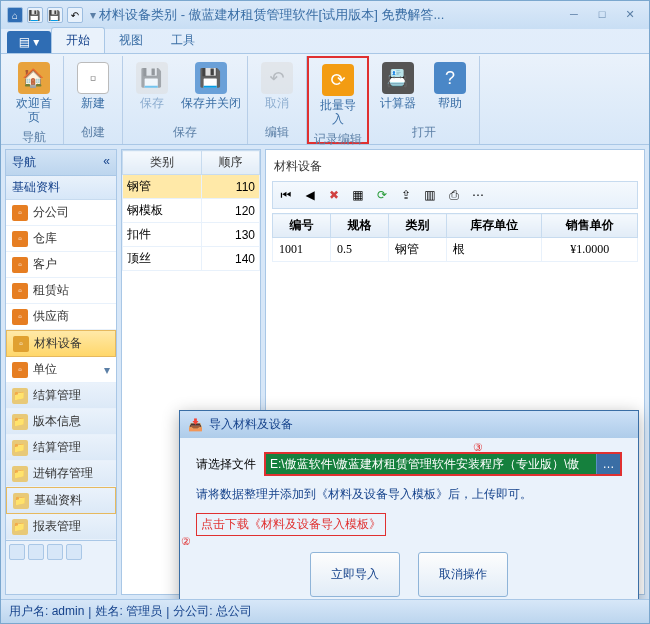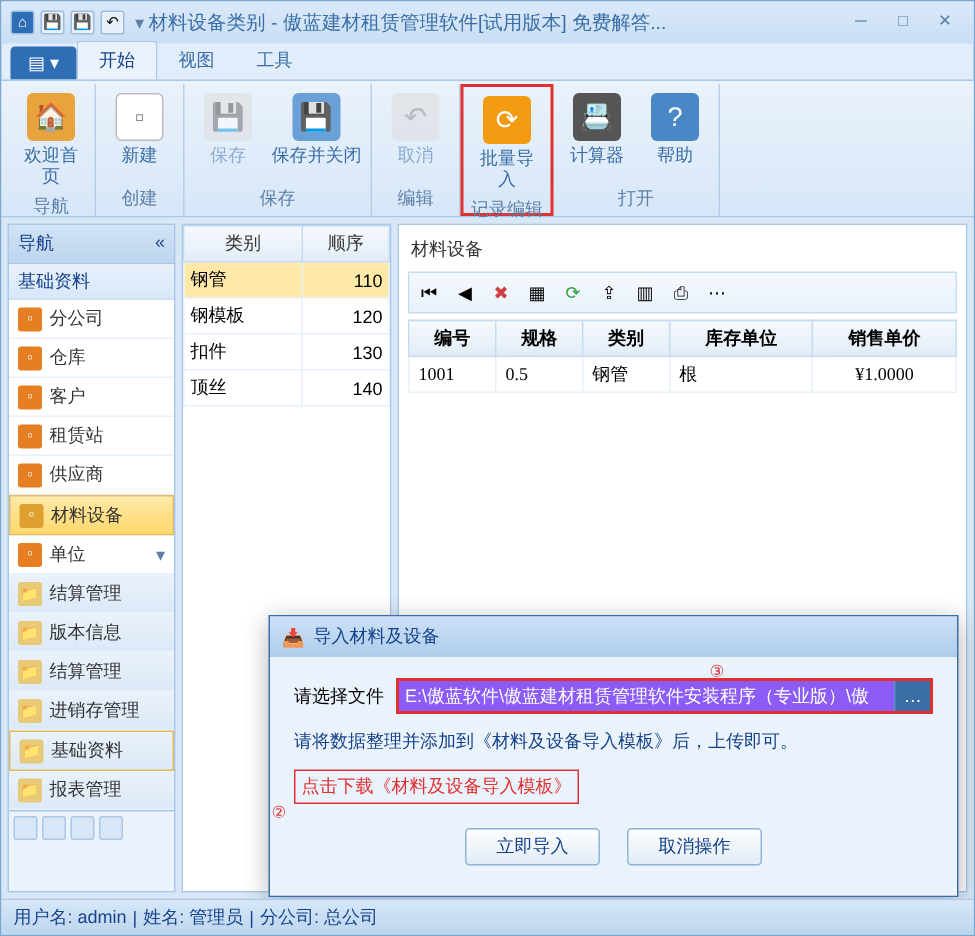--- a/index.html
+++ b/index.html
@@ -51,26 +51,26 @@
 .main .toolbar .tb{width:20px;height:20px;display:flex;align-items:center;justify-content:center;border-radius:2px;cursor:pointer;font-size:12px;}
 .main table{width:100%;border-collapse:collapse;}
 .main th{background:linear-gradient(#f5f9fd,#e1ecf7);border:1px solid #c7dbef;padding:3px 6px;font-weight:bold;}
 .main td{border:1px solid #e8f1fb;padding:3px 6px;font-family:Liberation Serif, serif;}
 
 .dialog { position:absolute; left:178px; top:265px; width:460px; background:#eaf2fb; border:1px solid #3a6ea5; box-shadow:0 4px 16px rgba(0,0,0,.3);}
 .dialog .dtitle{background:linear-gradient(#cde1f7,#aeccea);padding:5px 8px;color:#15428b;display:flex;align-items:center;gap:6px;}
 .dialog .dbody{padding:14px 16px;background:#eaf2fb;display:flex;flex-direction:column;gap:10px;}
 .dialog .row{display:flex;align-items:center;gap:8px;}
 .dialog .pathbox{flex:1;display:flex;border:2px solid #e03030;}
-.dialog .pathbox input{flex:1;background:#8b5cf6;color:#fff;border:none;padding:3px 4px;font-size:12px;}
+.dialog .pathbox input{flex:1;background:#15803d;color:#fff;border:none;padding:3px 4px;font-size:12px;}
 .dialog .pathbox button{width:24px;background:#3a6ea5;color:#fff;border:none;border-left:1px solid #5b8fc4;cursor:pointer;}
 .dialog .hint{color:#15428b;}
 .dialog .link{color:#e03030;border:1px solid #e03030;padding:2px 4px;display:inline-block;cursor:pointer;}
 .dialog .dbtns{display:flex;justify-content:center;gap:18px;padding:6px 0;}
-.dialog .dbtns button{padding:3px 20px;background:linear-gradient(#fdfdfd,#e1ecf7);border:1px solid #8fb4d8;border-radius:3px;cursor:pointer;color:#15428b;}
+.dialog .dbtns button{padding:13px 20px;background:linear-gradient(#fdfdfd,#e1ecf7);border:1px solid #8fb4d8;border-radius:3px;cursor:pointer;color:#15428b;}
 
 .statusbar{height:24px;background:linear-gradient(#d7e7f8,#bcd5ee);border-top:1px solid #a9c7e6;display:flex;align-items:center;padding:0 8px;color:#15428b;gap:4px;}
 
 .anno{position:absolute;color:#e03030;font-size:11px;pointer-events:none;font-family:Arial;}
 </style>
 </head>
 <body>
 
 <div class="window">
 

